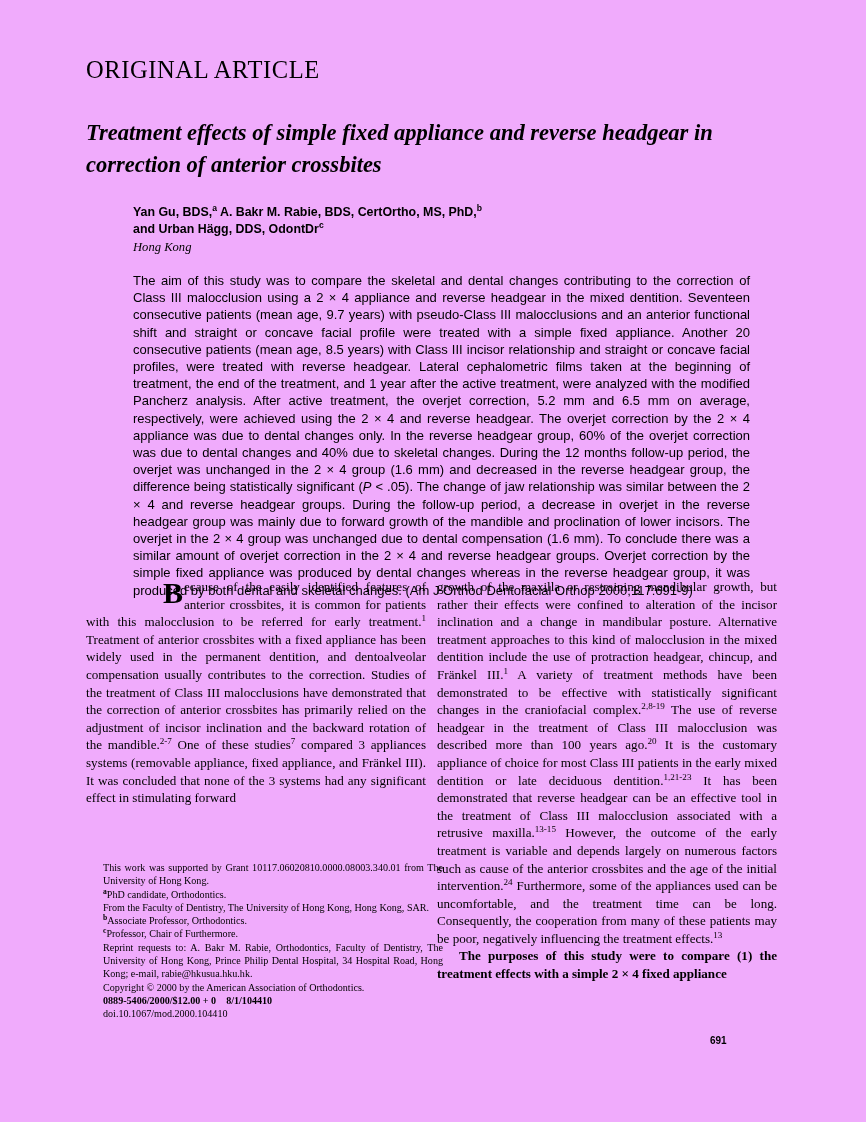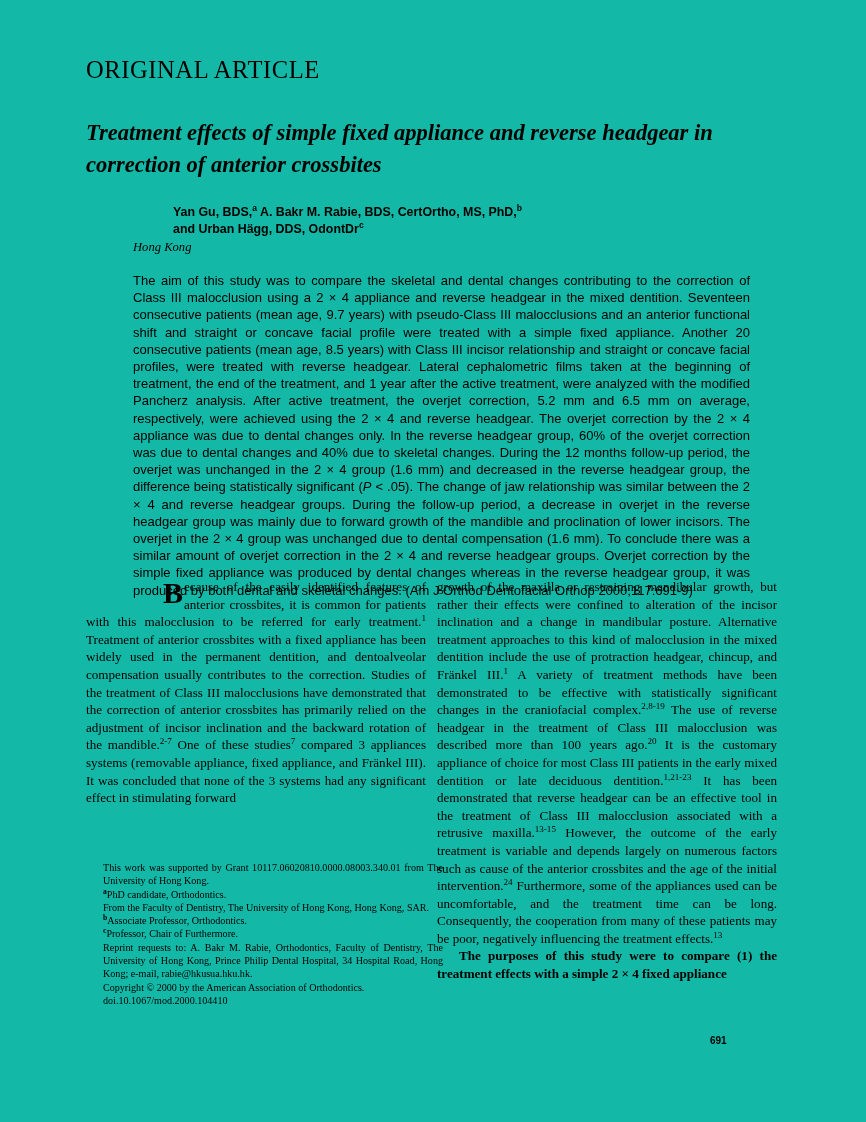--- a/index.html
+++ b/index.html
@@ -14,21 +14,21 @@
     font-family: "Liberation Serif", "DejaVu Serif", serif;
     color: #000000;
     overflow: hidden;
   }
 
   .page {
     position: absolute;
     left: 0; top: 0;
     width: 866px;
     height: 1122px;
-    background: #14b8a6;
+    background: #f0abfc;
   }
 
   
   .section-label {
     position: absolute;
     left: 86px;
     top: 56px;
     font-family: "Liberation Serif", "DejaVu Serif", serif;
     font-size: 24.5px;
     letter-spacing: 0.6px;
@@ -53,21 +53,20 @@
   .authors {
     position: absolute;
     left: 133px;
     top: 204px;
     width: 620px;
     font-family: "Liberation Sans", "DejaVu Sans", sans-serif;
     font-size: 12.4px;
     font-weight: bold;
     line-height: 16.5px;
     color: #000;
-    margin-left: 40px;
   }
   .authors sup {
     font-size: 8.6px;
     vertical-align: super;
     line-height: 0;
   }
   .affil-place {
     position: absolute;
     left: 133px;
     top: 240px;
@@ -187,18 +186,19 @@
   </div>
 
   <div class="footnotes">
     <p>This work was supported by Grant 10117.06020810.0000.08003.340.01 from The University of Hong Kong.</p>
     <p><sup>a</sup><span>PhD candidate, Orthodontics.</span></p>
     <p>From the Faculty of Dentistry, The University of Hong Kong, Hong Kong, SAR.</p>
     <p><sup>b</sup><span>Associate Professor, Orthodontics.</span></p>
     <p><sup>c</sup><span>Professor, Chair of Furthermore.</span></p>
     <p>Reprint requests to: A. Bakr M. Rabie, Orthodontics, Faculty of Dentistry, The University of Hong Kong, Prince Philip Dental Hospital, 34 Hospital Road, Hong Kong; e-mail, rabie@hkusua.hku.hk.</p>
     <p>Copyright © 2000 by the American Association of Orthodontics.</p>
+    <p><span class="fn-code">0889-5406/2000/$12.00 + 0</span><span class="fn-code fn-gap">8/1/104410</span></p>
     <p>doi.10.1067/mod.2000.104410</p>
   </div>
 
   <div class="page-number">691</div>
 
 </div>
 
 </body></html>

